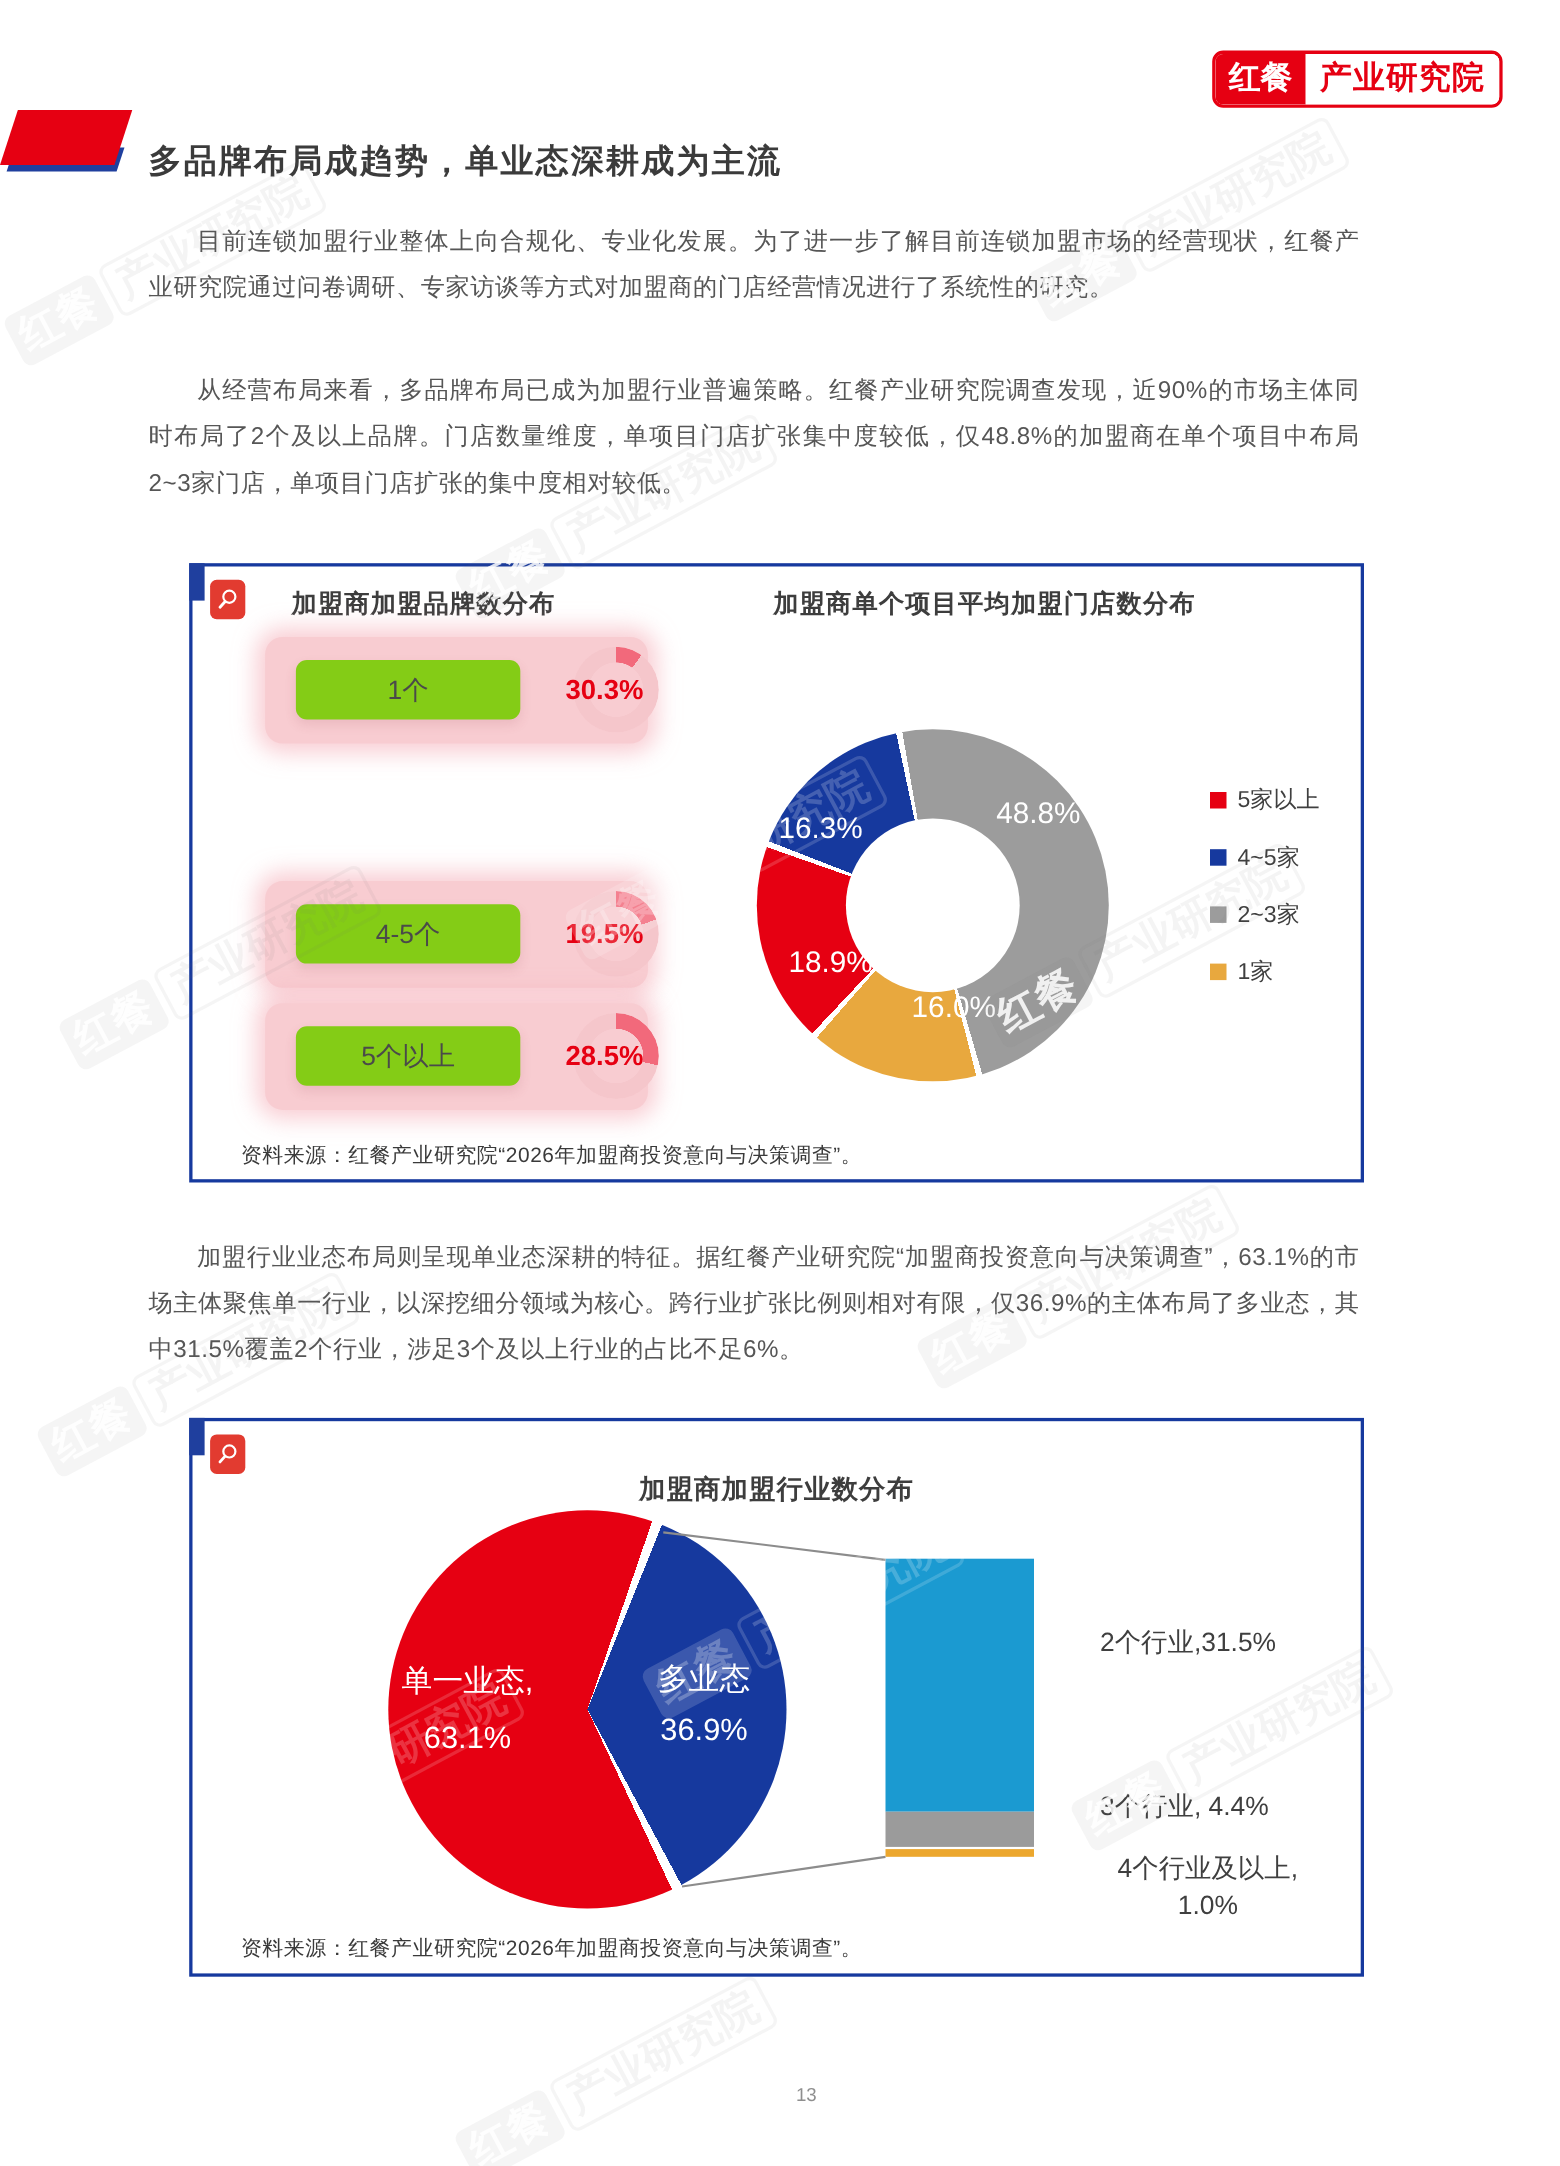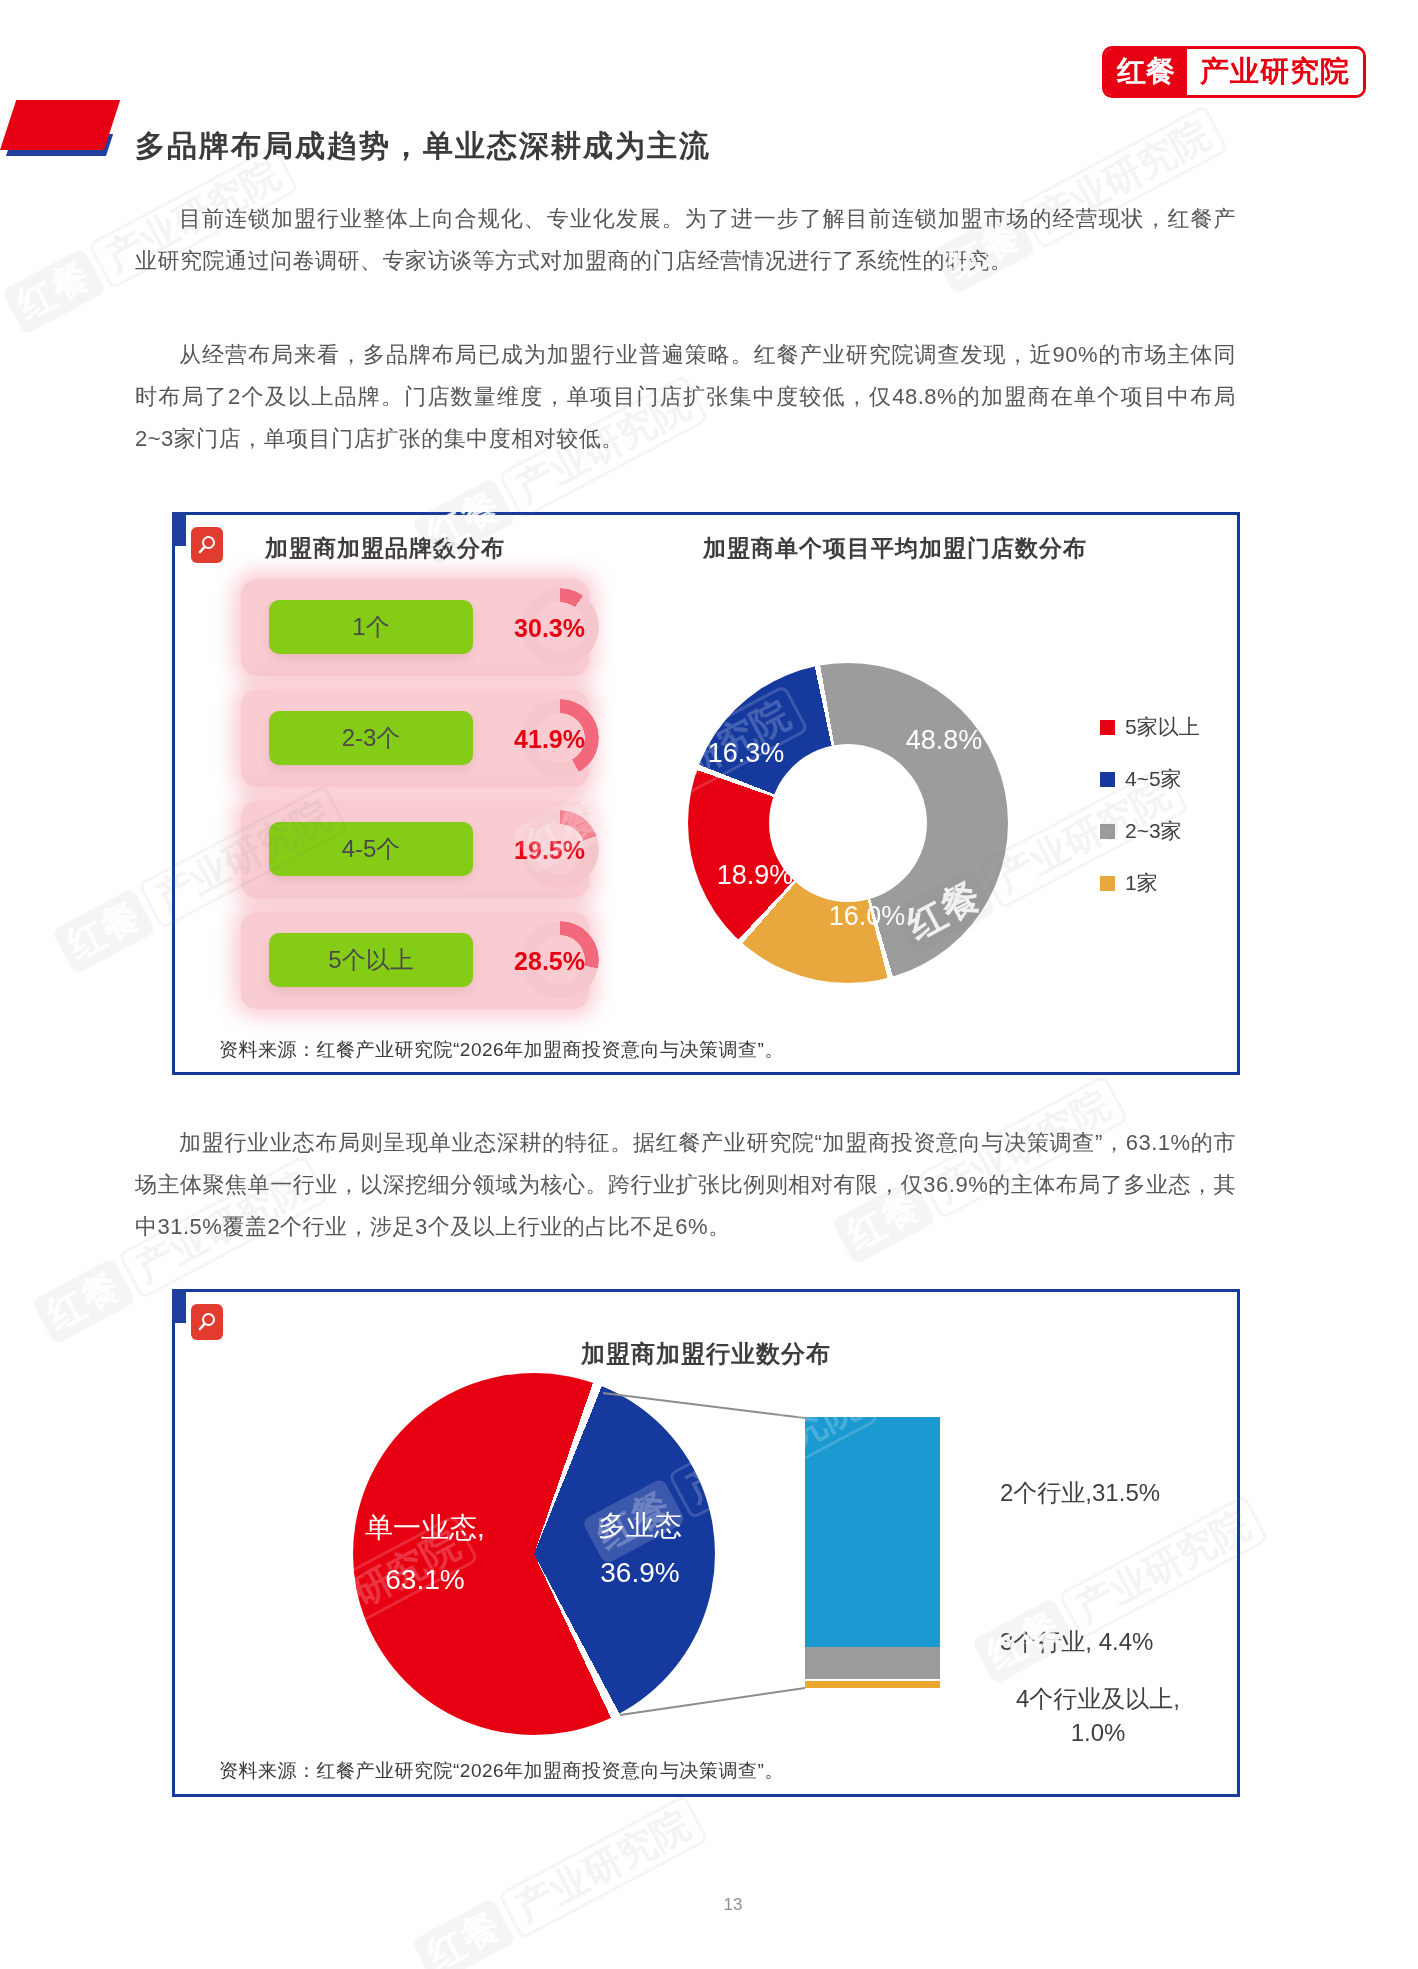--- a/index.html
+++ b/index.html
@@ -162,25 +162,20 @@
       </svg>
     </div>
     <div class="chart-title c1-title-left">加盟商加盟品牌数分布</div>
     <div class="chart-title c1-title-right">加盟商单个项目平均加盟门店数分布</div>
 
     <div class="brand-row" style="top:64px;">
       <div class="cat-box">1个</div>
       <div class="ring" style="background: conic-gradient(rgb(242, 105, 123) 0%, rgb(242, 105, 123) 10.1%, rgb(245, 198, 203) 10.1%, rgb(245, 198, 203) 100%);"></div>
       <div class="row-pct">30.3%</div>
     </div>
-    <div class="brand-row" style="top:175px;">
-      <div class="cat-box">2-3个</div>
-      <div class="ring" style="background: conic-gradient(rgb(242, 105, 123) 0%, rgb(242, 105, 123) 41.9%, rgb(245, 198, 203) 41.9%, rgb(245, 198, 203) 100%);"></div>
-      <div class="row-pct">41.9%</div>
-    </div>
     <div class="brand-row" style="top:286px;">
       <div class="cat-box">4-5个</div>
       <div class="ring" style="background: conic-gradient(rgb(242, 105, 123) 0%, rgb(242, 105, 123) 19.5%, rgb(245, 198, 203) 19.5%, rgb(245, 198, 203) 100%);"></div>
       <div class="row-pct">19.5%</div>
     </div>
     <div class="brand-row" style="top:397px;">
       <div class="cat-box">5个以上</div>
       <div class="ring" style="background: conic-gradient(rgb(242, 105, 123) 0%, rgb(242, 105, 123) 28.5%, rgb(245, 198, 203) 28.5%, rgb(245, 198, 203) 100%);"></div>
       <div class="row-pct">28.5%</div>
     </div>

